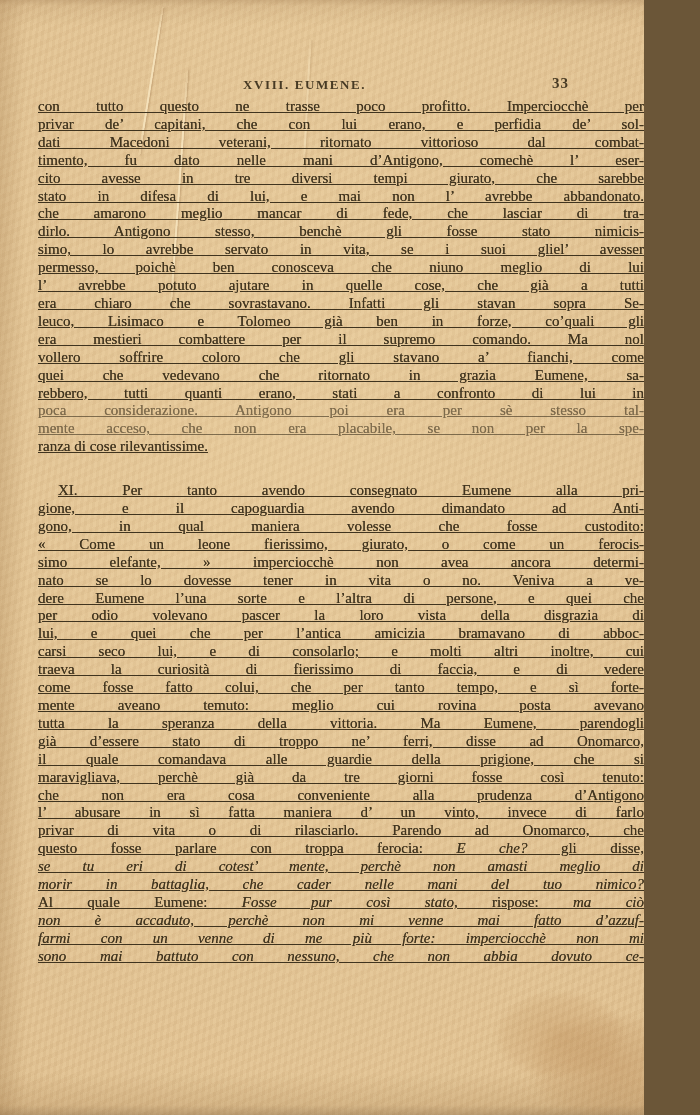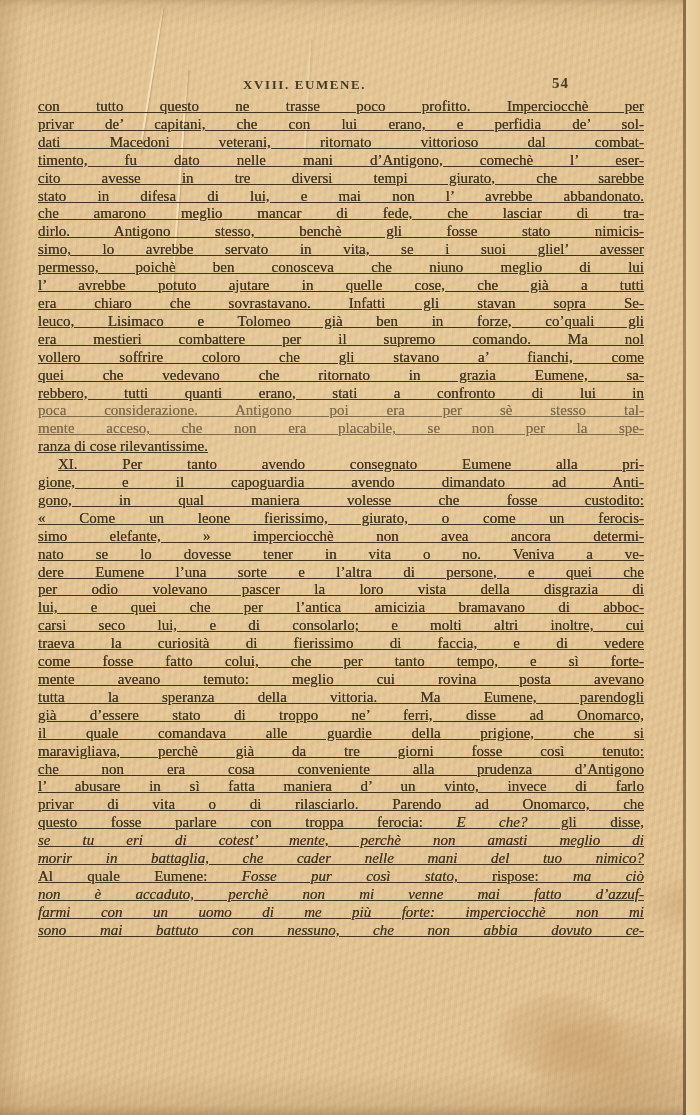--- a/index.html
+++ b/index.html
@@ -1,18 +1,18 @@
 <!DOCTYPE html>
 <html><head>
 <meta charset="utf-8">
 <style>
   html,body{margin:0;padding:0;background:#6b5638;}
   .page{
     position:relative;
-    width:700px;height:1115px;
+    width:644px;height:1115px;
     overflow:hidden;
     font-family:"Liberation Serif", serif;
     background:
       radial-gradient(90px 60px at 560px 1035px, rgba(178,128,74,0.30), rgba(178,128,74,0.12) 60%, transparent 75%),
       radial-gradient(120px 75px at 615px 1068px, rgba(172,122,70,0.32), rgba(172,122,70,0.12) 58%, transparent 75%),
       radial-gradient(70px 45px at 688px 905px, rgba(172,122,70,0.25), transparent 70%),
       linear-gradient(180deg, rgba(140,102,62,0.28) 0px, rgba(140,102,62,0.10) 6px, transparent 26px),
       linear-gradient(0deg, rgba(120,88,52,0.38) 0px, rgba(150,112,66,0.18) 10px, transparent 42px),
       linear-gradient(90deg, rgba(150,112,66,0.22) 0px, transparent 26px),
       radial-gradient(130% 120% at 48% 38%, rgba(255,236,190,0.20) 0%, transparent 55%, rgba(150,110,65,0.20) 100%),
@@ -31,37 +31,37 @@
   .edge-strip{position:absolute;left:686px;top:0;width:14px;height:1115px;
     background:linear-gradient(90deg, #ecd3a5, #e6c897);}
   .header{position:absolute;left:38px;top:77px;width:606px;height:20px;color:#473a24;}
   .header .title{position:absolute;left:205px;top:0;font-size:13px;font-weight:bold;letter-spacing:1.6px;}
   .header .pagenum{position:absolute;left:514px;top:-2px;font-size:15px;font-weight:bold;letter-spacing:1px;}
   .body{position:absolute;left:38px;top:98px;width:606px;
     font-size:15px;line-height:17.9px;color:#40341f;
     text-shadow:0 0 0.5px rgba(64,52,31,0.85);text-decoration:underline;}
   .line{text-align:justify;text-align-last:justify;}
   .line.nojust{text-align-last:left;}
-  .line.indent{text-indent:20px;}
+  .line.indent{text-indent:20px;margin-top:26px;}
   .line.faded{opacity:.62;filter:blur(0.3px);}
   .it{font-style:italic;}
 </style>
 </head>
 <body>
 
 <div class="page">
   <div class="crease crease1"></div>
   <div class="crease crease2"></div>
   <div class="crease crease3"></div>
   <div class="edge-strip"></div>
   <div class="edge-line"></div>
 
   <div class="header">
     <span class="title">XVIII. EUMENE.</span>
-    <span class="pagenum">54</span>
+    <span class="pagenum">33</span>
   </div>
 
   <div class="body">
       <div class="line"><span>con tutto questo ne trasse poco profitto. Imperciocchè per</span></div>
       <div class="line"><span>privar de’ capitani, che con lui erano, e perfidia de’ sol-</span></div>
       <div class="line"><span>dati Macedoni veterani, ritornato vittorioso dal combat-</span></div>
       <div class="line"><span>timento, fu dato nelle mani d’Antigono, comechè l’ eser-</span></div>
       <div class="line"><span>cito avesse in tre diversi tempi giurato, che sarebbe</span></div>
       <div class="line"><span>stato in difesa di lui, e mai non l’ avrebbe abbandonato.</span></div>
       <div class="line"><span>che amarono meglio mancar di fede, che lasciar di tra-</span></div>
@@ -96,16 +96,16 @@
       <div class="line"><span>il quale comandava alle guardie della prigione, che si</span></div>
       <div class="line"><span>maravigliava, perchè già da tre giorni fosse così tenuto:</span></div>
       <div class="line"><span>che non era cosa conveniente alla prudenza d’Antigono</span></div>
       <div class="line"><span>l’ abusare in sì fatta maniera d’ un vinto, invece di farlo</span></div>
       <div class="line"><span>privar di vita o di rilasciarlo. Parendo ad Onomarco, che</span></div>
       <div class="line"><span>questo fosse parlare con troppa ferocia: </span><span class="it">E che?</span><span> gli disse,</span></div>
       <div class="line"><span class="it">se tu eri di cotest’ mente, perchè non amasti meglio di</span></div>
       <div class="line"><span class="it">morir in battaglia, che cader nelle mani del tuo nimico?</span></div>
       <div class="line"><span>Al quale Eumene: </span><span class="it">Fosse pur così stato,</span><span> rispose: </span><span class="it">ma ciò</span></div>
       <div class="line"><span class="it">non è accaduto, perchè non mi venne mai fatto d’azzuf-</span></div>
-      <div class="line"><span class="it">farmi con un uomo di me più forte: imperciocchè non mi</span></div>
+      <div class="line"><span class="it">farmi con un venne di me più forte: imperciocchè non mi</span></div>
       <div class="line"><span class="it">sono mai battuto con nessuno, che non abbia dovuto ce-</span></div>
     </div>
 </div>
 
 </body></html>

